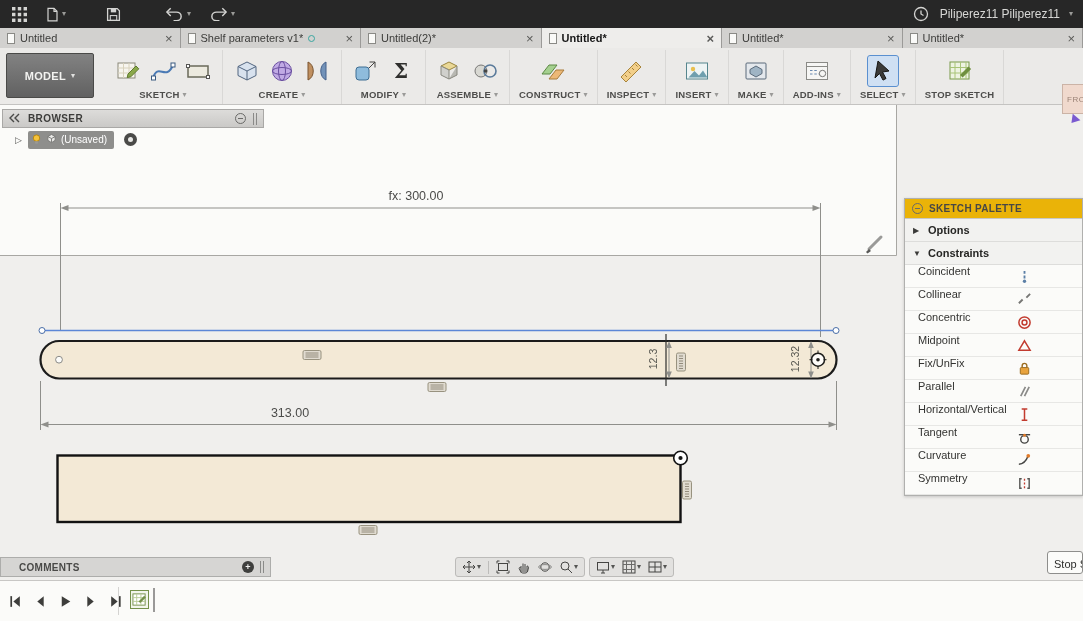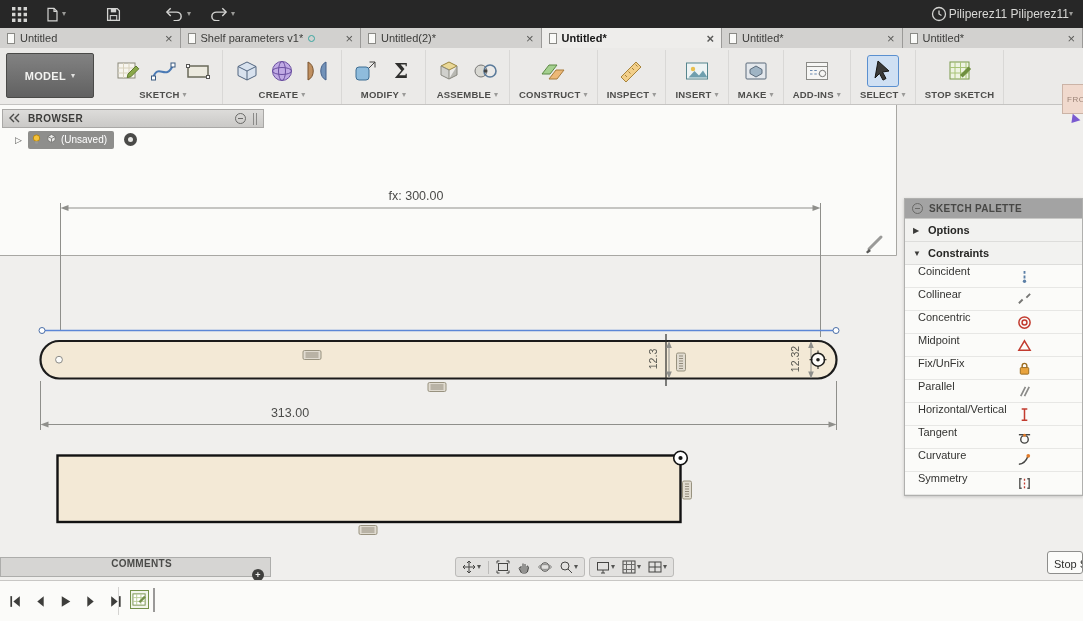--- a/index.html
+++ b/index.html
@@ -7,21 +7,21 @@
   *{box-sizing:border-box;}
   button{font-family:inherit;cursor:default;}
 
   
   .topbar{position:absolute;top:0;left:0;width:100%;height:28px;background:#272727;
     display:flex;align-items:center;padding:0 10px;}
   .tb-grp{display:flex;align-items:center;gap:14px;}
   .tb-btn{background:none;border:none;padding:0 2px;display:flex;align-items:center;gap:3px;}
   .tb-btn svg{display:block;}
   .caret{font-size:8px;color:#9a9a98;line-height:1;}
-  .user-area{margin-left:auto;display:flex;align-items:center;color:#d8d8d6;font-size:12px;}
+  .user-area{margin-left:auto;display:flex;align-items:center;gap:9px;color:#d8d8d6;font-size:12px;}
 
   
   .tabbar{position:absolute;top:28px;left:0;width:100%;height:20px;background:#b4b3b1;display:flex;}
   .tab{flex:1 1 0;min-width:0;display:flex;align-items:center;gap:5px;padding:0 7px;
     background:#d2d1cf;border-right:1px solid #9b9a98;font-size:11px;color:#3c3c3a;}
   .tab.active{background:#eeedeb;font-weight:700;color:#161616;}
   .tab-doc{width:8px;height:11px;border:1px solid #8a8a86;background:#fafaf8;flex:none;}
   .tab-label{white-space:nowrap;overflow:hidden;text-overflow:ellipsis;}
   .tab-dot{width:7px;height:7px;border:1.5px solid #3aa6a0;border-radius:50%;flex:none;}
   .tab-close{margin-left:auto;color:#5a5a58;font-size:13px;line-height:1;flex:none;}
@@ -62,34 +62,34 @@
   .br-exp{font-size:9px;color:#555553;}
   .br-chip{display:flex;align-items:center;gap:4px;background:#8e8e8c;border-radius:2px;
     padding:2px 7px 2px 3px;color:#fff;font-size:10px;font-weight:400;}
   .br-eye{width:13px;height:13px;border-radius:50%;background:#4a4a48;display:flex;
     align-items:center;justify-content:center;margin-left:4px;}
   .br-eye::after{content:"";width:5px;height:5px;border-radius:50%;background:#e8e8e6;}
 
   
   .palette{position:absolute;left:904px;top:93px;width:179px;background:#f0f0ee;
     border:1px solid #b0b0ae;box-shadow:0 1px 3px rgba(0,0,0,.18);}
-  .pal-hdr{height:20px;background:#a3a3a3;border-bottom:1px solid #c8c8c6;display:flex;
+  .pal-hdr{height:20px;background:#eab308;border-bottom:1px solid #c8c8c6;display:flex;
     align-items:center;gap:6px;padding:0 7px;font-size:10px;font-weight:700;color:#474745;letter-spacing:.3px;}
   .pal-sec{height:23px;display:flex;align-items:center;gap:6px;padding:0 8px;font-size:11px;
     font-weight:700;color:#262624;border-bottom:1px solid #dddddb;background:#f2f2f0;}
   .sec-arrow{font-size:8px;color:#3a3a38;width:9px;}
   .pal-row{height:23px;background:#fbfbf9;border-bottom:1px solid #e7e7e5;display:flex;
     align-items:flex-start;position:relative;padding-left:13px;font-size:11px;color:#333331;}
   .pal-ic{position:absolute;left:112px;top:4px;width:15px;height:15px;}
   .pal-ic svg{width:15px;height:15px;display:block;}
 
   
   .comments{position:absolute;left:0;top:452px;width:271px;height:20px;background:#d6d5d3;
     border:1px solid #adadab;display:flex;align-items:center;padding:0 6px 0 18px;
-    font-size:10px;font-weight:700;color:#4a4a48;letter-spacing:.3px;flex-direction:column;}
+    font-size:10px;font-weight:700;color:#4a4a48;letter-spacing:.3px;}
   .cm-add{margin-left:auto;width:12px;height:12px;border-radius:50%;background:#3f3f3d;
     color:#f0f0ee;font-size:9px;line-height:12px;text-align:center;flex:none;}
   .nav{position:absolute;top:452px;height:20px;background:#e2e1df;border:1px solid #bcbbb9;
     border-radius:3px;display:flex;align-items:center;padding:0 4px;gap:3px;}
   .nav1{left:455px;}  .nav2{left:589px;}
   .nav-btn{display:flex;align-items:center;gap:1px;background:none;border:none;padding:1px 2px;}
   .nav-btn svg{width:14px;height:14px;display:block;}
   .nav-sep{width:1px;height:13px;background:#bdbcba;margin:0 2px;}
 
   .stop-s{position:absolute;left:1047px;top:446px;width:36px;height:23px;background:#fcfcfa;

